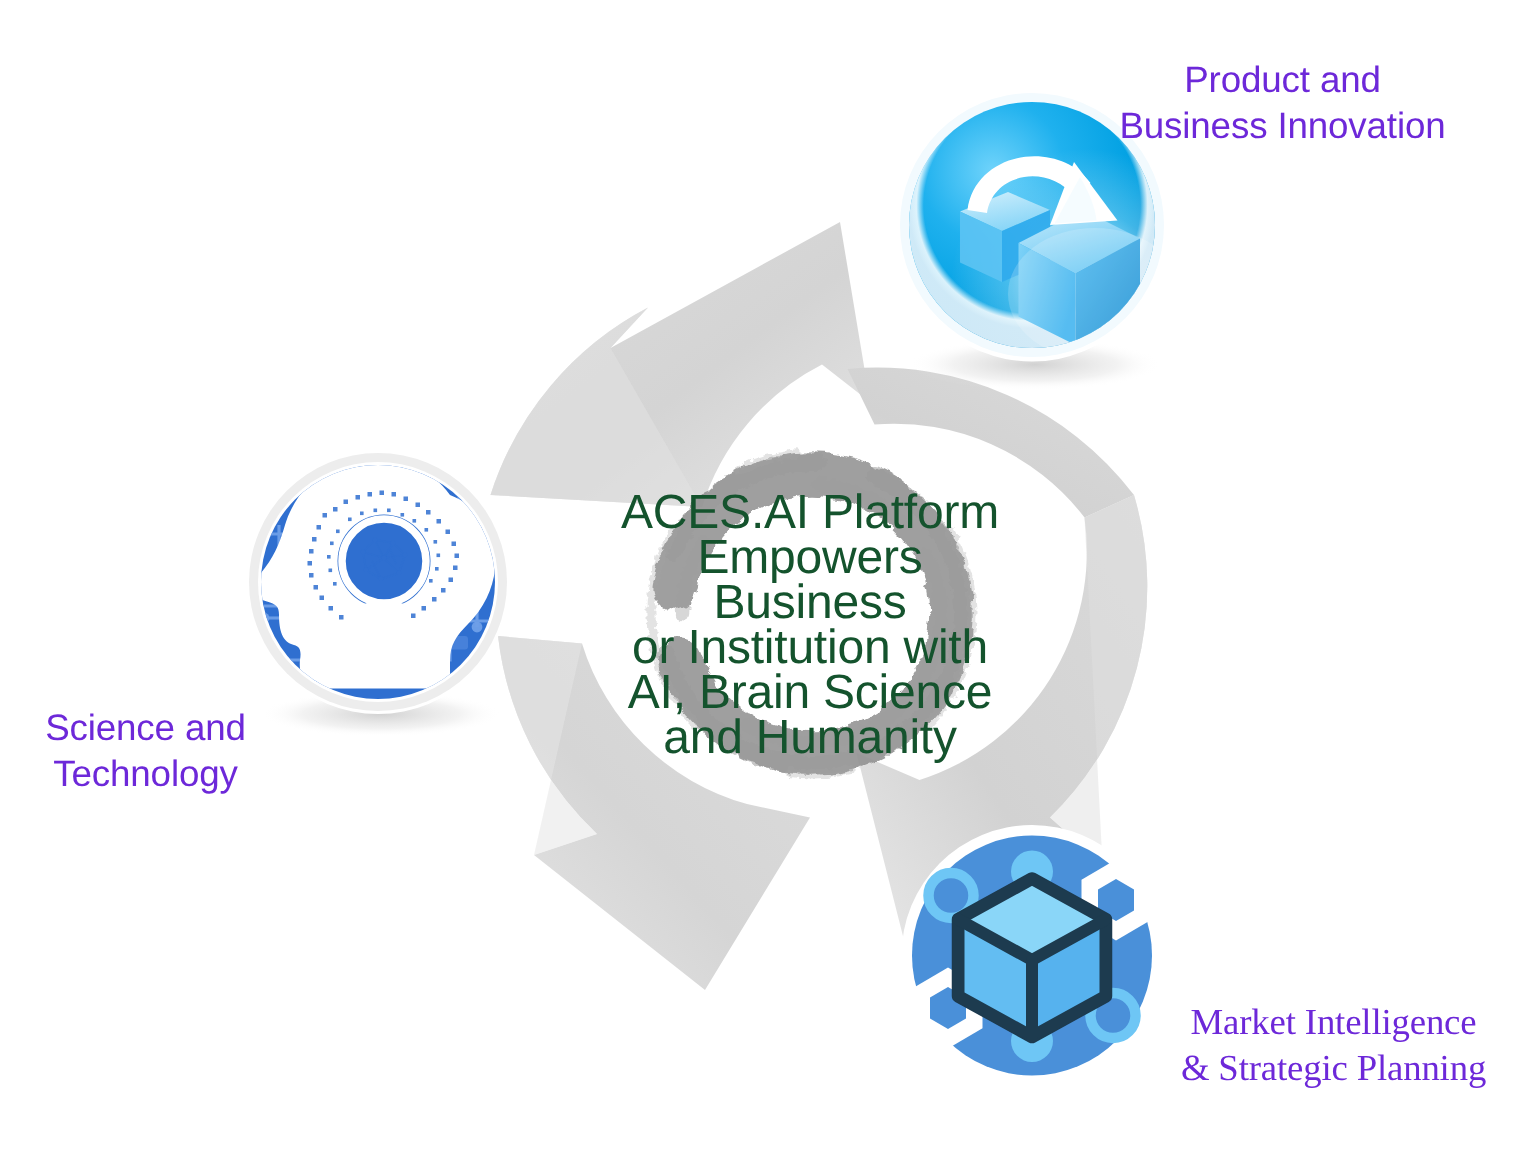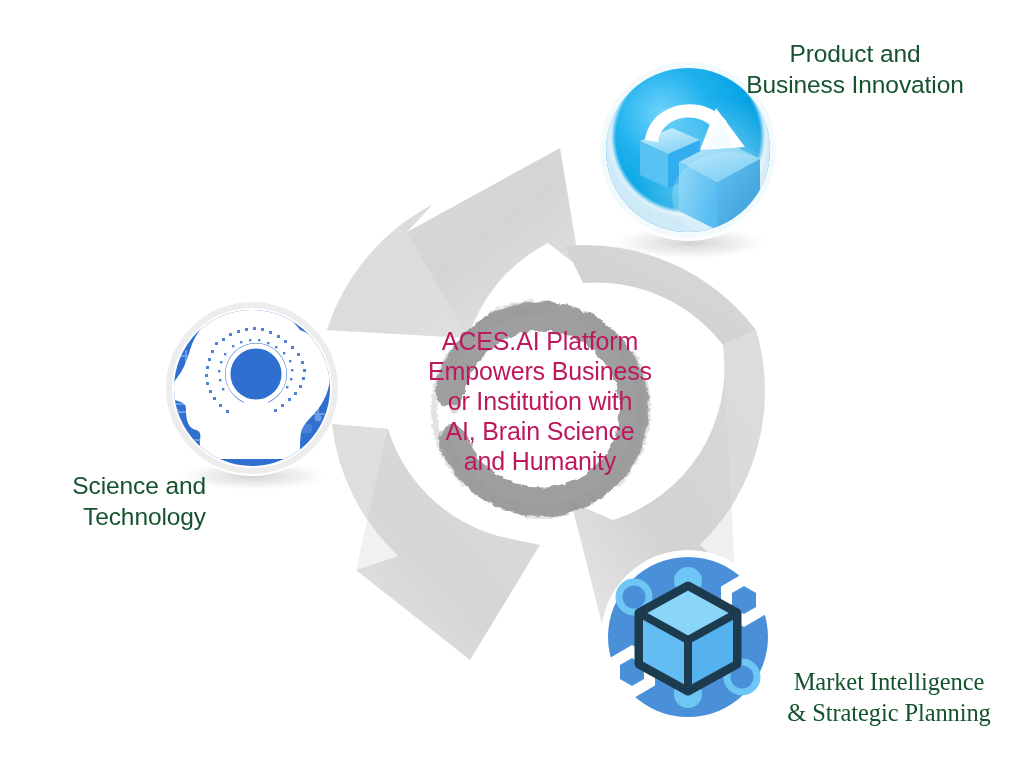--- a/index.html
+++ b/index.html
@@ -40,49 +40,49 @@
   .layer.icons    { z-index: 3; }
 
   
   #center-caption {
     position: absolute;
     z-index: 5;
     left: 406px;
     top: 326px;
     width: 268px;
     text-align: center;
-    font-size: 25px;
+    font-size: 32px;
     line-height: 30px;
-    color: #be185d;
+    color: #14532d;
     letter-spacing: -0.15px;
     white-space: pre-line;
     pointer-events: none;
   }
 
   
   .node-label {
     position: absolute;
     z-index: 6;
     font-size: 24.5px;
     line-height: 31px;
-    color: #14532d;
+    color: #6d28d9;
     white-space: pre-line;
     letter-spacing: -0.1px;
   }
   #label-product {
     left: 704px;
     top: 38px;
     width: 302px;
     text-align: center;
   }
   #label-science {
-    left: 16px;
+    left: 2px;
     top: 470px;
     width: 190px;
-    text-align: right;
+    text-align: center;
   }
   #label-market {
     left: 760px;
     top: 666px;
     width: 258px;
     text-align: center;
     font-family: Liberation Serif, serif;
   }
 </style>
 </head>

